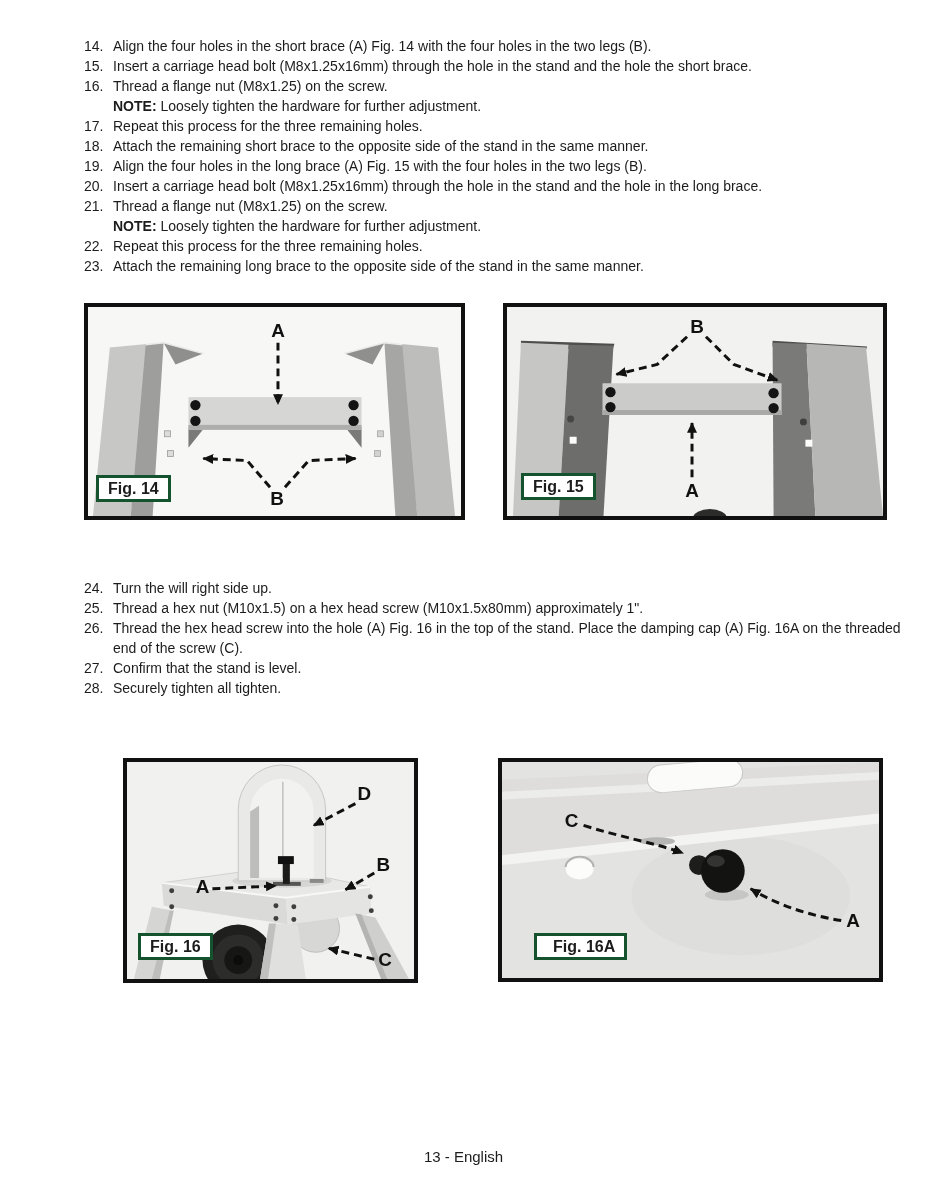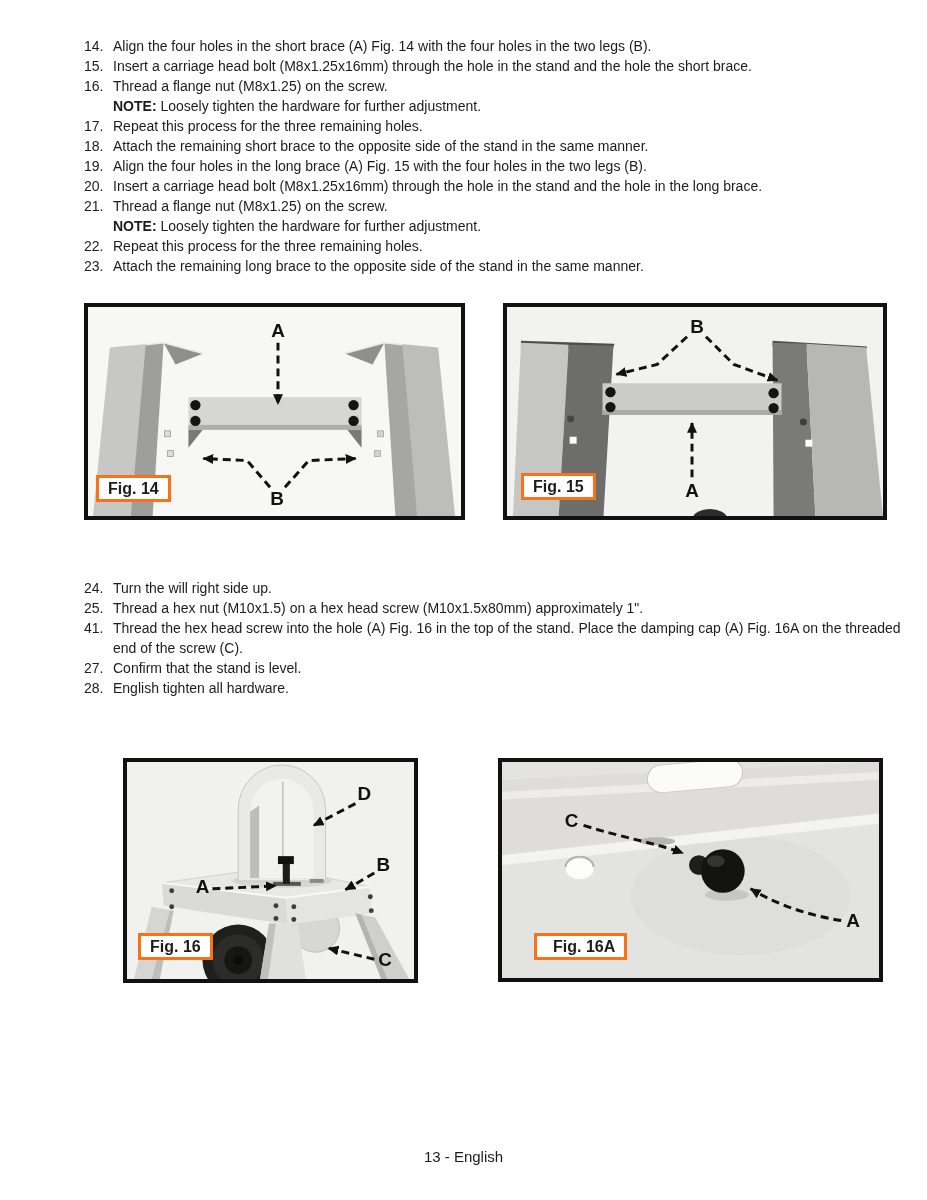--- a/index.html
+++ b/index.html
@@ -12,21 +12,21 @@
   .step .num{width:29px;flex:none;}
   .step .txt{flex:1;}
   .nb{font-weight:bold;}
   .flushnote{margin-left:0;}
   .fig{position:absolute;border:4px solid #111;background:#f6f6f4;box-sizing:border-box;}
   .fig svg{position:absolute;left:0;top:0;width:100%;height:100%;display:block;}
   #fig14{left:84px;top:303px;width:381px;height:217px;}
   #fig15{left:503px;top:303px;width:384px;height:217px;}
   #fig16{left:123px;top:758px;width:295px;height:225px;}
   #fig16a{left:498px;top:758px;width:385px;height:224px;}
-  .figcap{position:absolute;border:3px solid #f97316;background:#fff;font-weight:bold;
+  .figcap{position:absolute;border:3px solid #14532d;background:#fff;font-weight:bold;
           font-size:16px;line-height:19px;padding:1px 9px;white-space:nowrap;}
   #fig14 .figcap{left:8px;top:168px;}
   #fig15 .figcap{left:14px;top:166px;}
   #fig16 .figcap{left:11px;top:171px;text-align:right;}
   #fig16a .figcap{left:32px;top:171px;padding-left:16px;}
   .co{font-family:"Liberation Sans",sans-serif;font-weight:bold;font-size:19px;fill:#111;}
   .dash{fill:none;stroke:#111;stroke-width:3;stroke-dasharray:8 5;}
   .footer{position:absolute;left:0;right:0;top:1148px;text-align:center;font-size:15px;}
 </style>
 </head>
@@ -168,30 +168,30 @@
   <div class="steps" id="steps-lower">
     <div class="step">
         <span class="num">24.</span>
         <span class="txt"><b class="nb"></b><span>Turn the will right side up.</span></span>
       </div>
     <div class="step">
         <span class="num">25.</span>
         <span class="txt"><b class="nb"></b><span>Thread a hex nut (M10x1.5) on a hex head screw (M10x1.5x80mm) approximately 1".</span></span>
       </div>
     <div class="step">
-        <span class="num">41.</span>
+        <span class="num">26.</span>
         <span class="txt"><b class="nb"></b><span>Thread the hex head screw into the hole (A) Fig. 16 in the top of the stand. Place the damping cap (A) Fig. 16A on the threaded end of the screw (C).</span></span>
       </div>
     <div class="step">
         <span class="num">27.</span>
         <span class="txt"><b class="nb"></b><span>Confirm that the stand is level.</span></span>
       </div>
     <div class="step">
         <span class="num">28.</span>
-        <span class="txt"><b class="nb"></b><span>English tighten all hardware.</span></span>
+        <span class="txt"><b class="nb"></b><span>Securely tighten all tighten.</span></span>
       </div>
   </div>
 
   <div class="fig" id="fig16">
     <svg viewBox="0 0 289 219" preserveAspectRatio="none">
       <rect x="0" y="0" width="289" height="219" fill="#f1f1ef"></rect>
 
       <circle cx="112" cy="200" r="36" fill="#1f1f1d"></circle>
       <circle cx="112" cy="200" r="26" fill="#2c2c2a"></circle>
       <circle cx="112" cy="200" r="14" fill="#161614"></circle>

